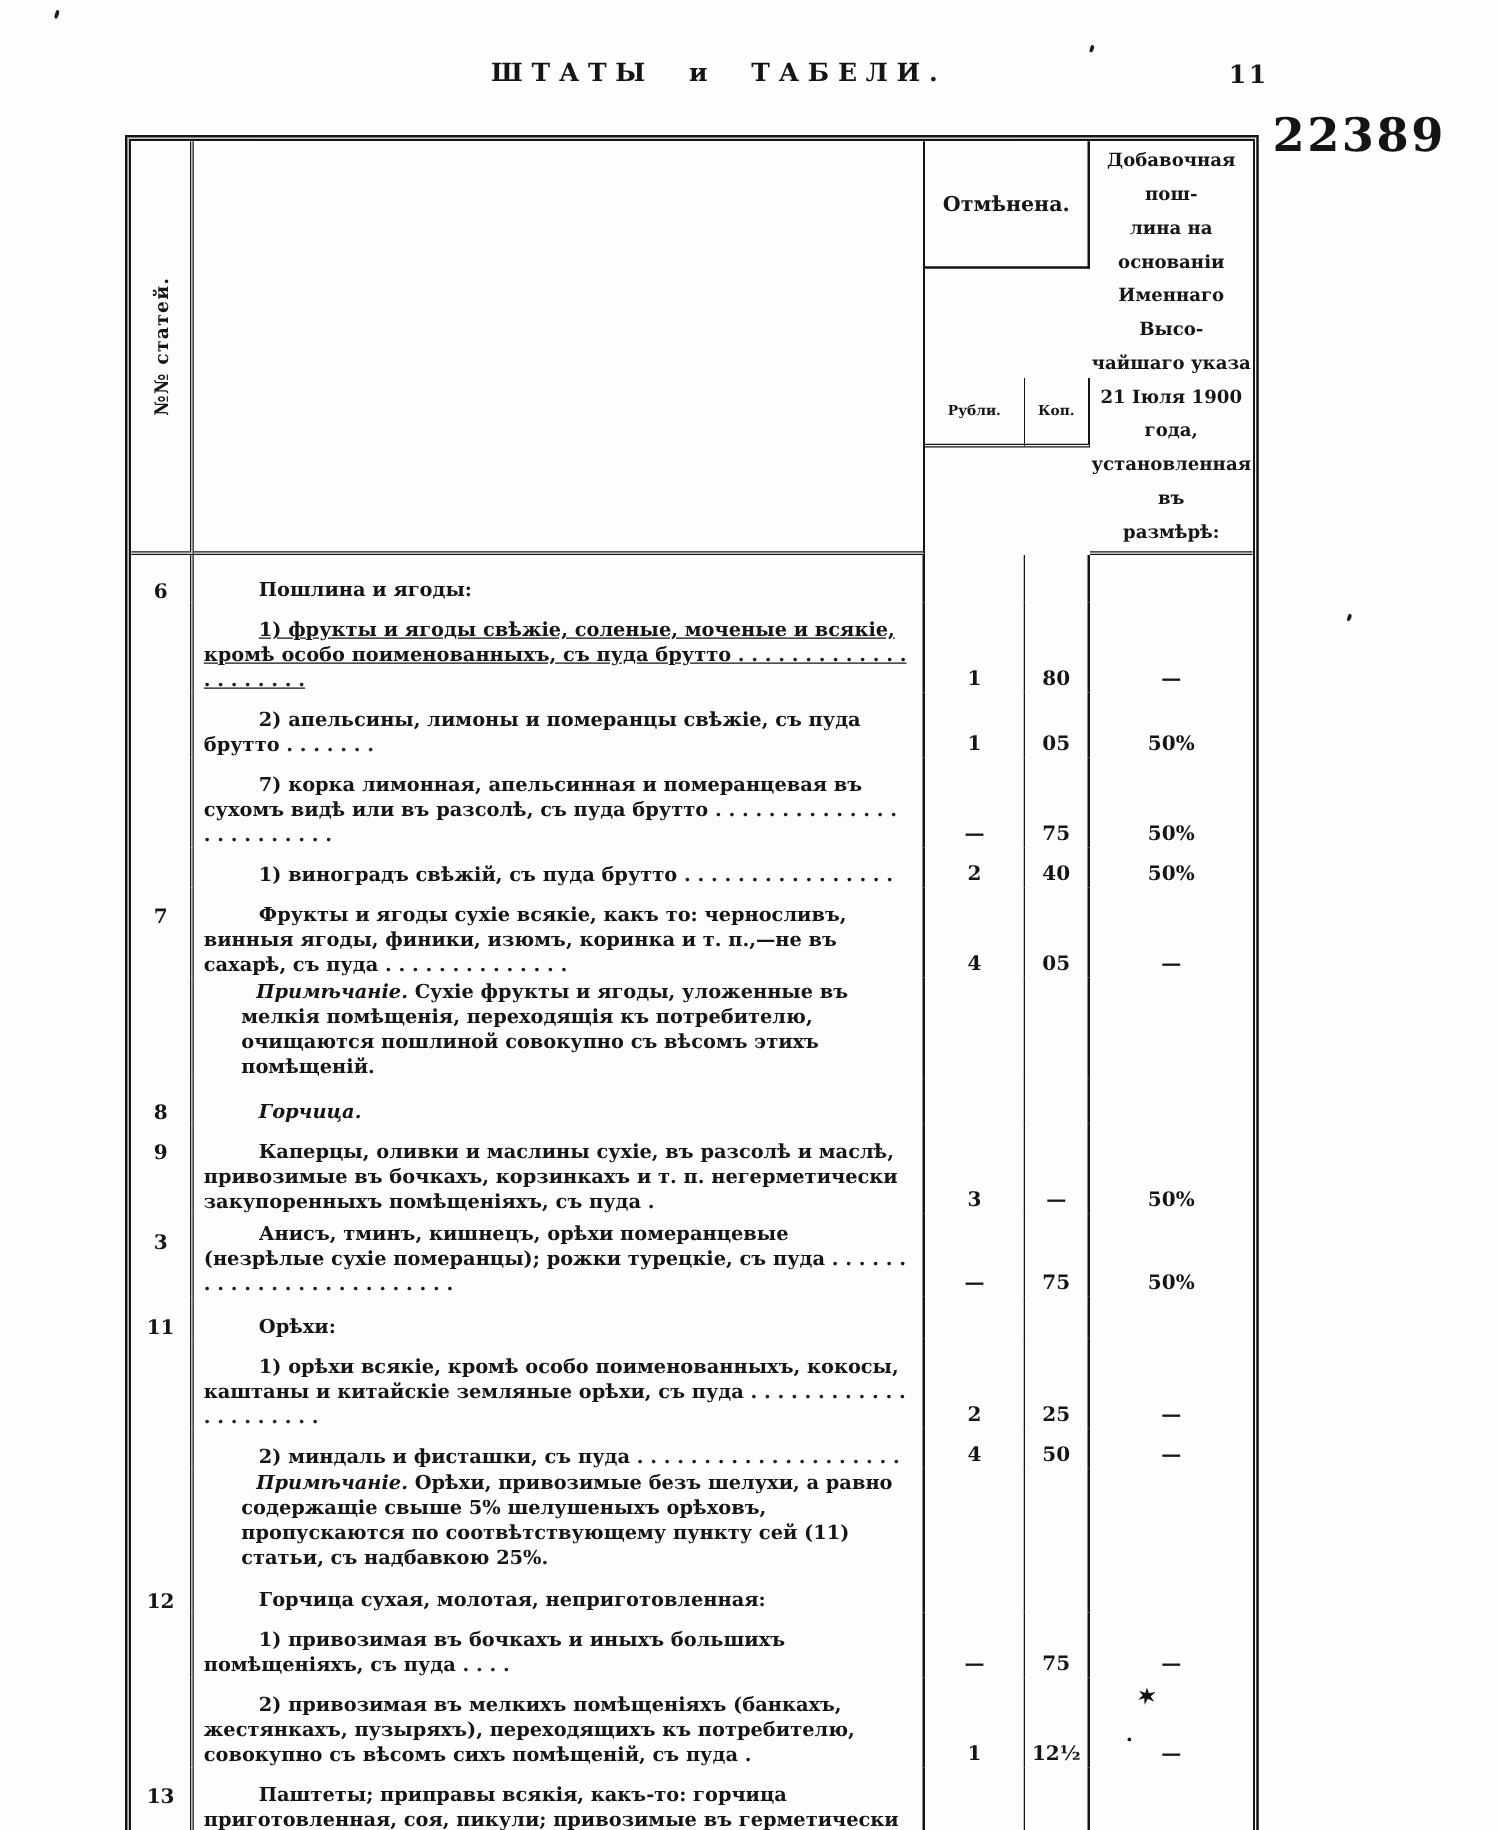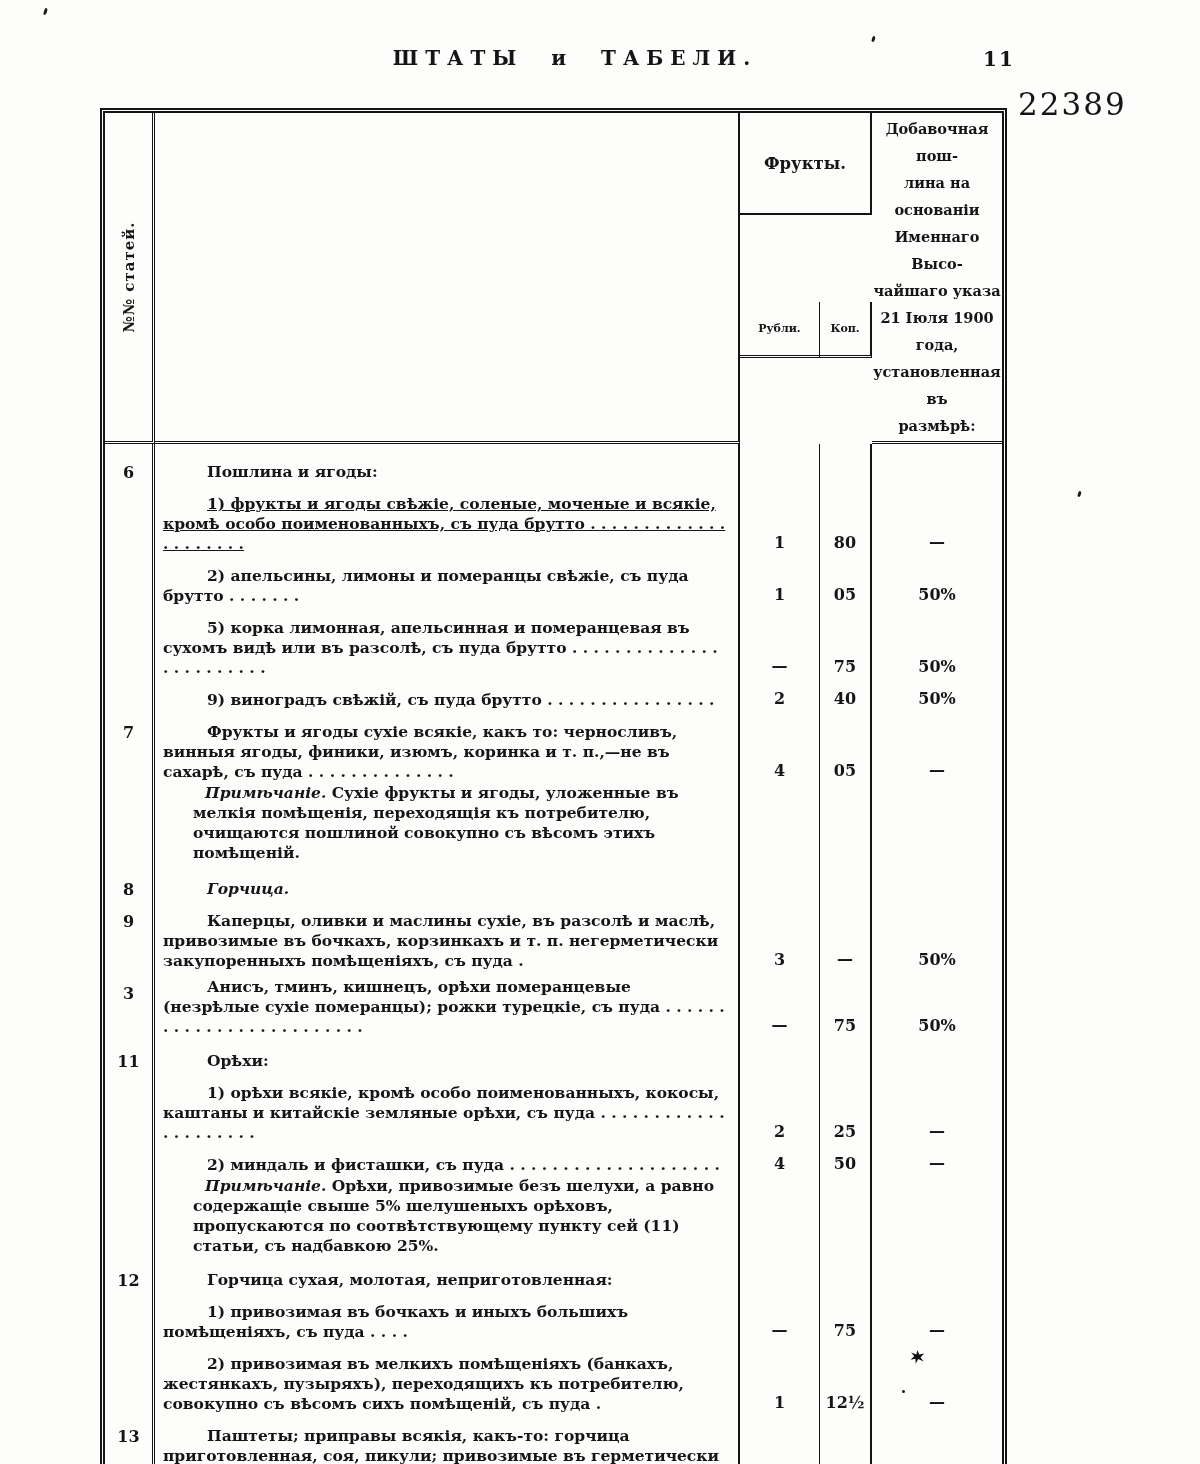--- a/index.html
+++ b/index.html
@@ -10,21 +10,21 @@
   }
   
   .page-title{
     position:absolute;top:46px;left:385px;width:380px;text-align:center;
     font-size:20px;font-weight:700;letter-spacing:7px;word-spacing:14px;white-space:nowrap;
   }
   .page-number{
     position:absolute;top:47px;left:983px;font-size:20px;font-weight:700;letter-spacing:2px;
   }
   .doc-number{
-    position:absolute;top:86px;left:1018px;font-size:31px;font-weight:400;letter-spacing:2px;
+    position:absolute;top:86px;left:1018px;font-size:37px;font-weight:700;letter-spacing:2px;
   }
   
   .tbl{
     position:absolute;top:108px;left:100px;box-sizing:border-box;width:907px;
     border-left:5px double #141414;border-right:5px double #141414;border-top:5px double #141414;
     display:grid;grid-template-columns:50px 585px 80px 52px 130px;
     grid-auto-rows:auto;align-content:start;background:#fdfdfc;
   }
   .hA{grid-column:1;grid-row:1/3;border-right:3px double #141414;border-bottom:3px double #141414;position:relative;}
   .vtext{
@@ -73,21 +73,21 @@
 
 <div class="page-title">ШТАТЫ и ТАБЕЛИ.</div>
 <div class="page-number">11</div>
 <div class="doc-number">22389</div>
 
 <div class="tbl" id="tbl">
   <div class="hA">
     <div class="vtext">№№ статей.</div>
   </div>
   <div class="hB"></div>
-  <div class="hC">Фрукты.</div>
+  <div class="hC">Отмѣнена.</div>
   <div class="hD" id="addHeader">
       <div>Добавочная пош-<br>лина на основаніи<br>Именнаго Высо-<br>чайшаго указа<br>21 Іюля 1900 года,<br>установленная въ<br>размѣрѣ:</div>
     </div>
   <div class="hE">Рубли.</div>
   <div class="hF">Коп.</div>
 <div class="c1" style="padding-top: 19px;">6</div>
     <div class="c2">
       <p class="p-category" style="margin-top: 18px;">Пошлина и ягоды:</p>
     </div>
     <div class="c3 val"></div>
@@ -102,28 +102,28 @@
     <div class="c5 val">—</div>
     <div class="c1" style="padding-top: 13px;"></div>
     <div class="c2">
       <p class="p-entry" style="margin-top: 12px;">2) апельсины, лимоны и померанцы свѣжіе, съ пуда брутто . . . . . . .</p>
     </div>
     <div class="c3 val">1</div>
     <div class="c4 val">05</div>
     <div class="c5 val">50%</div>
     <div class="c1" style="padding-top: 13px;"></div>
     <div class="c2">
-      <p class="p-entry" style="margin-top: 12px;">5) корка лимонная, апельсинная и померанцевая въ сухомъ видѣ или въ разсолѣ, съ пуда брутто . . . . . . . . . . . . . . . . . . . . . . . .</p>
+      <p class="p-entry" style="margin-top: 12px;">7) корка лимонная, апельсинная и померанцевая въ сухомъ видѣ или въ разсолѣ, съ пуда брутто . . . . . . . . . . . . . . . . . . . . . . . .</p>
     </div>
     <div class="c3 val">—</div>
     <div class="c4 val">75</div>
     <div class="c5 val">50%</div>
     <div class="c1" style="padding-top: 13px;"></div>
     <div class="c2">
-      <p class="p-entry" style="margin-top: 12px;">9) виноградъ свѣжій, съ пуда брутто . . . . . . . . . . . . . . . .</p>
+      <p class="p-entry" style="margin-top: 12px;">1) виноградъ свѣжій, съ пуда брутто . . . . . . . . . . . . . . . .</p>
     </div>
     <div class="c3 val">2</div>
     <div class="c4 val">40</div>
     <div class="c5 val">50%</div>
     <div class="c1" style="padding-top: 13px;">7</div>
     <div class="c2">
       <p class="p-entry" style="margin-top: 12px;">Фрукты и ягоды сухіе всякіе, какъ то: черносливъ, винныя ягоды, финики, изюмъ, коринка и т. п.,—не въ сахарѣ, съ пуда . . . . . . . . . . . . . .</p>
     </div>
     <div class="c3 val">4</div>
     <div class="c4 val">05</div>

